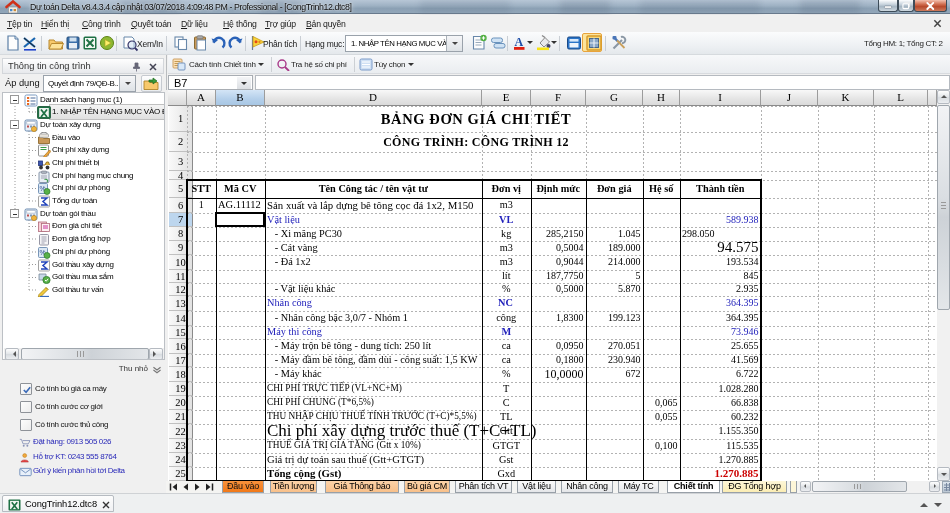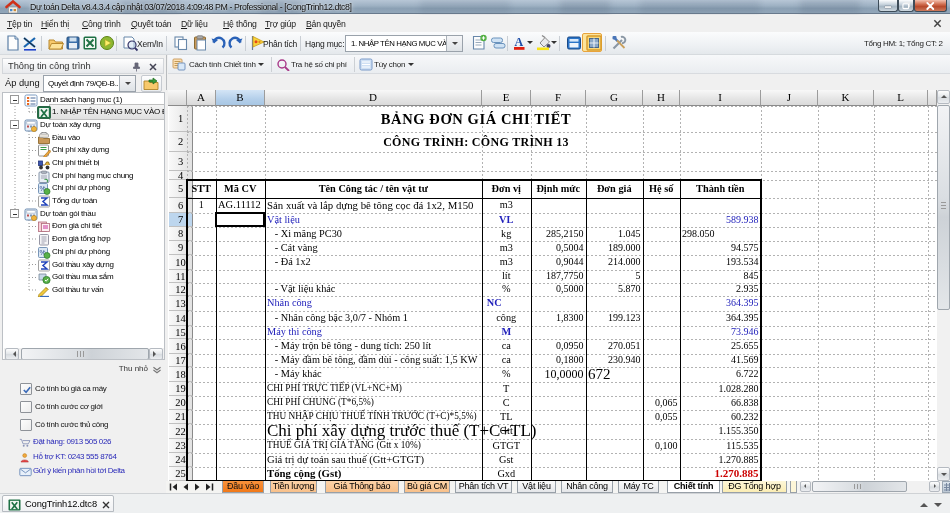--- a/index.html
+++ b/index.html
@@ -458,20 +458,27 @@
         <path d="M9 9 L13 13" stroke="#a83888" stroke-width="1.8"></path>
       </svg>
   <div class="t2lab" style="left:123px">Tra hệ số chi phí</div>
   <div class="abs" style="left:186px;top:2px;width:1px;height:15px;background:#ccd0d4"></div>
   <svg style="position:absolute;left:191px;top:3px" width="14" height="13" viewBox="0 0 14 13">
         <rect x="1" y="1" width="12" height="11" rx="1.5" fill="#cfe0f4" stroke="#7a9ac8" stroke-width="1"></rect>
         <path d="M3 4 h8 M3 6.5 h8 M3 9 h8" stroke="#fff" stroke-width="1.2"></path>
       </svg>
   <div class="t2lab" style="left:206px">Tùy chọn</div>
   <div class="striangle" style="left:240px;top:8px;border:3.5px solid transparent;border-top-color:#333"></div>
+</div>
+<div id="formulabar">
+  <div id="namebox">
+        <div class="nb">B7</div>
+        <div class="arr"></div>
+      </div>
+  <div id="fxbox"></div>
 </div>
 <div id="grid">
       <div id="gridstrip"></div>
       <div class="ch" style="left:2px;width:19px"></div>
       <div class="ch" style="left:21px;width:29px">A</div>
       <div class="ch hl" style="left:50px;width:49px">B</div>
       <div class="ch" style="left:99px;width:217px">D</div>
       <div class="ch" style="left:316px;width:49px">E</div>
       <div class="ch" style="left:365px;width:55px">F</div>
       <div class="ch" style="left:420px;width:57px">G</div>
@@ -569,21 +576,21 @@
       <div class="tlv" style="left:420px;top:90px;height:301px"></div>
       <div class="tlv" style="left:477px;top:90px;height:301px"></div>
       <div class="tlv" style="left:514px;top:90px;height:301px"></div>
       <div class="tlh" style="left:21px;width:574px;top:89px;height:2px"></div>
       <div class="tlh" style="left:21px;width:574px;top:108px"></div>
       <div class="tlh" style="left:21px;width:574px;top:390px;height:2px"></div>
       <div class="tlv" style="left:20px;top:89px;height:303px;width:2px"></div>
       <div class="tlv" style="left:594px;top:89px;height:303px;width:2px"></div>
       <div class="abs" style="left:49px;top:122px;width:50px;height:15px;border:2px solid #000"></div>
       <div class="cell" style="left:21px;top:16px;width:578px;height:26px;line-height:27px;text-align:center;font-weight:bold;font-size:14.5px;letter-spacing:.6px">BẢNG ĐƠN GIÁ CHI TIẾT</div>
-      <div class="cell" style="left:21px;top:42px;width:578px;height:20px;line-height:21px;text-align:center;font-weight:bold;font-size:12px;letter-spacing:.3px">CÔNG TRÌNH: CÔNG TRÌNH 13</div>
+      <div class="cell" style="left:21px;top:42px;width:578px;height:20px;line-height:21px;text-align:center;font-weight:bold;font-size:12px;letter-spacing:.3px">CÔNG TRÌNH: CÔNG TRÌNH 12</div>
       <div class="cell " style="left:23px;top:90px;width:24.5px;height:18px;line-height:17px;font-size:10.3px;text-align:center;font-weight:bold;">STT</div>
       <div class="cell " style="left:52px;top:90px;width:44.5px;height:18px;line-height:17px;font-size:10.3px;text-align:center;font-weight:bold;">Mã CV</div>
       <div class="cell " style="left:101px;top:90px;width:212.5px;height:18px;line-height:17px;font-size:10.3px;text-align:center;font-weight:bold;">Tên Công tác / tên vật tư</div>
       <div class="cell " style="left:318px;top:90px;width:44.5px;height:18px;line-height:17px;font-size:10.3px;text-align:center;font-weight:bold;">Đơn vị</div>
       <div class="cell " style="left:367px;top:90px;width:50.5px;height:18px;line-height:17px;font-size:10.3px;text-align:center;font-weight:bold;">Định mức</div>
       <div class="cell " style="left:422px;top:90px;width:52.5px;height:18px;line-height:17px;font-size:10.3px;text-align:center;font-weight:bold;">Đơn giá</div>
       <div class="cell " style="left:479px;top:90px;width:32.5px;height:18px;line-height:17px;font-size:10.3px;text-align:center;font-weight:bold;">Hệ số</div>
       <div class="cell " style="left:516px;top:90px;width:76.5px;height:18px;line-height:17px;font-size:10.3px;text-align:center;font-weight:bold;">Thành tiền</div>
       <div class="cell " style="left:23px;top:108px;width:24.5px;height:15px;line-height:14px;font-size:10px;text-align:center;">1</div>
       <div class="cell " style="left:52px;top:108px;width:44.5px;height:15px;line-height:14px;font-size:10.5px;">AG.11112</div>
@@ -594,37 +601,37 @@
       <div class="cell " style="left:516px;top:123px;width:76.5px;height:14px;line-height:13px;font-size:10px;text-align:right;color:#2222bb;">589.938</div>
       <div class="cell " style="left:101px;top:137px;width:212.5px;height:14px;line-height:13px;font-size:10.3px;">&nbsp;&nbsp;&nbsp;- Xi măng PC30</div>
       <div class="cell " style="left:318px;top:137px;width:44.5px;height:14px;line-height:13px;font-size:10.3px;text-align:center;">kg</div>
       <div class="cell " style="left:367px;top:137px;width:50.5px;height:14px;line-height:13px;font-size:10px;text-align:right;">285,2150</div>
       <div class="cell " style="left:422px;top:137px;width:52.5px;height:14px;line-height:13px;font-size:10px;text-align:right;">1.045</div>
       <div class="cell " style="left:516px;top:137px;width:83px;height:14px;line-height:13px;font-size:10px;text-align:left;">298.050</div>
       <div class="cell " style="left:101px;top:151px;width:212.5px;height:14px;line-height:13px;font-size:10.3px;">&nbsp;&nbsp;&nbsp;- Cát vàng</div>
       <div class="cell " style="left:318px;top:151px;width:44.5px;height:14px;line-height:13px;font-size:10.3px;text-align:center;">m3</div>
       <div class="cell " style="left:367px;top:151px;width:50.5px;height:14px;line-height:13px;font-size:10px;text-align:right;">0,5004</div>
       <div class="cell " style="left:422px;top:151px;width:52.5px;height:14px;line-height:13px;font-size:10px;text-align:right;">189.000</div>
-      <div class="cell " style="left:516px;top:151px;width:76.5px;height:14px;line-height:13px;font-size:10px;text-align:right;">94.575</div>
+      <div class="cell " style="left:516px;top:151px;width:76.5px;height:14px;line-height:13px;font-size:15px;text-align:right;">94.575</div>
       <div class="cell " style="left:101px;top:165px;width:212.5px;height:15px;line-height:14px;font-size:10.3px;">&nbsp;&nbsp;&nbsp;- Đá 1x2</div>
       <div class="cell " style="left:318px;top:165px;width:44.5px;height:15px;line-height:14px;font-size:10.3px;text-align:center;">m3</div>
       <div class="cell " style="left:367px;top:165px;width:50.5px;height:15px;line-height:14px;font-size:10px;text-align:right;">0,9044</div>
       <div class="cell " style="left:422px;top:165px;width:52.5px;height:15px;line-height:14px;font-size:10px;text-align:right;">214.000</div>
       <div class="cell " style="left:516px;top:165px;width:76.5px;height:15px;line-height:14px;font-size:10px;text-align:right;">193.534</div>
       <div class="cell " style="left:318px;top:180px;width:44.5px;height:13px;line-height:12px;font-size:10.3px;text-align:center;">lít</div>
       <div class="cell " style="left:367px;top:180px;width:50.5px;height:13px;line-height:12px;font-size:10px;text-align:right;">187,7750</div>
       <div class="cell " style="left:422px;top:180px;width:52.5px;height:13px;line-height:12px;font-size:10px;text-align:right;">5</div>
       <div class="cell " style="left:516px;top:180px;width:76.5px;height:13px;line-height:12px;font-size:10px;text-align:right;">845</div>
       <div class="cell " style="left:101px;top:193px;width:212.5px;height:13px;line-height:12px;font-size:10.3px;">&nbsp;&nbsp;&nbsp;- Vật liệu khác</div>
       <div class="cell " style="left:318px;top:193px;width:44.5px;height:13px;line-height:12px;font-size:10.3px;text-align:center;">%</div>
       <div class="cell " style="left:367px;top:193px;width:50.5px;height:13px;line-height:12px;font-size:10px;text-align:right;">0,5000</div>
       <div class="cell " style="left:422px;top:193px;width:52.5px;height:13px;line-height:12px;font-size:10px;text-align:right;">5.870</div>
       <div class="cell " style="left:516px;top:193px;width:76.5px;height:13px;line-height:12px;font-size:10px;text-align:right;">2.935</div>
       <div class="cell " style="left:101px;top:206px;width:212.5px;height:15px;line-height:14px;font-size:10.3px;color:#2222bb;">Nhân công</div>
-      <div class="cell " style="left:306px;top:206px;width:44.5px;height:15px;line-height:14px;font-size:10.3px;text-align:center;font-weight:bold;color:#2222bb;">NC</div>
+      <div class="cell " style="left:332px;top:206px;width:44.5px;height:15px;line-height:14px;font-size:10.3px;font-weight:bold;color:#2222bb;">NC</div>
       <div class="cell " style="left:516px;top:206px;width:76.5px;height:15px;line-height:14px;font-size:10px;text-align:right;color:#2222bb;">364.395</div>
       <div class="cell " style="left:101px;top:221px;width:212.5px;height:15px;line-height:14px;font-size:10.3px;">&nbsp;&nbsp;&nbsp;- Nhân công bậc 3,0/7 - Nhóm 1</div>
       <div class="cell " style="left:318px;top:221px;width:44.5px;height:15px;line-height:14px;font-size:10.3px;text-align:center;">công</div>
       <div class="cell " style="left:367px;top:221px;width:50.5px;height:15px;line-height:14px;font-size:10px;text-align:right;">1,8300</div>
       <div class="cell " style="left:422px;top:221px;width:52.5px;height:15px;line-height:14px;font-size:10px;text-align:right;">199.123</div>
       <div class="cell " style="left:516px;top:221px;width:76.5px;height:15px;line-height:14px;font-size:10px;text-align:right;">364.395</div>
       <div class="cell " style="left:101px;top:236px;width:212.5px;height:13px;line-height:12px;font-size:10.3px;color:#2222bb;">Máy thi công</div>
       <div class="cell " style="left:318px;top:236px;width:44.5px;height:13px;line-height:12px;font-size:10.3px;text-align:center;font-weight:bold;color:#2222bb;">M</div>
       <div class="cell " style="left:516px;top:236px;width:76.5px;height:13px;line-height:12px;font-size:10px;text-align:right;color:#2222bb;">73.946</div>
       <div class="cell " style="left:101px;top:249px;width:212.5px;height:15px;line-height:14px;font-size:10.3px;">&nbsp;&nbsp;&nbsp;- Máy trộn bê tông - dung tích: 250 lít</div>
@@ -633,21 +640,21 @@
       <div class="cell " style="left:422px;top:249px;width:52.5px;height:15px;line-height:14px;font-size:10px;text-align:right;">270.051</div>
       <div class="cell " style="left:516px;top:249px;width:76.5px;height:15px;line-height:14px;font-size:10px;text-align:right;">25.655</div>
       <div class="cell " style="left:101px;top:264px;width:212.5px;height:13px;line-height:12px;font-size:10.3px;">&nbsp;&nbsp;&nbsp;- Máy đầm bê tông, đầm dùi - công suất: 1,5 KW</div>
       <div class="cell " style="left:318px;top:264px;width:44.5px;height:13px;line-height:12px;font-size:10.3px;text-align:center;">ca</div>
       <div class="cell " style="left:367px;top:264px;width:50.5px;height:13px;line-height:12px;font-size:10px;text-align:right;">0,1800</div>
       <div class="cell " style="left:422px;top:264px;width:52.5px;height:13px;line-height:12px;font-size:10px;text-align:right;">230.940</div>
       <div class="cell " style="left:516px;top:264px;width:76.5px;height:13px;line-height:12px;font-size:10px;text-align:right;">41.569</div>
       <div class="cell " style="left:101px;top:277px;width:212.5px;height:15px;line-height:14px;font-size:10.3px;">&nbsp;&nbsp;&nbsp;- Máy khác</div>
       <div class="cell " style="left:318px;top:277px;width:44.5px;height:15px;line-height:14px;font-size:10.3px;text-align:center;">%</div>
       <div class="cell " style="left:367px;top:277px;width:50.5px;height:15px;line-height:14px;font-size:12px;text-align:right;">10,0000</div>
-      <div class="cell " style="left:422px;top:277px;width:52.5px;height:15px;line-height:14px;font-size:15px;text-align:left;">672</div>
+      <div class="cell " style="left:422px;top:277px;width:52.5px;height:15px;line-height:14px;font-size:10px;text-align:right;">672</div>
       <div class="cell " style="left:516px;top:277px;width:76.5px;height:15px;line-height:14px;font-size:10px;text-align:right;">6.722</div>
       <div class="cell " style="left:101px;top:292px;width:212.5px;height:14px;line-height:13px;font-size:9.3px;">CHI PHÍ TRỰC TIẾP (VL+NC+M)</div>
       <div class="cell " style="left:318px;top:292px;width:44.5px;height:14px;line-height:13px;font-size:10.3px;text-align:center;">T</div>
       <div class="cell " style="left:516px;top:292px;width:76.5px;height:14px;line-height:13px;font-size:10px;text-align:right;">1.028.280</div>
       <div class="cell " style="left:101px;top:306px;width:212.5px;height:14px;line-height:13px;font-size:9.3px;">CHI PHÍ CHUNG (T*6,5%)</div>
       <div class="cell " style="left:318px;top:306px;width:44.5px;height:14px;line-height:13px;font-size:10.3px;text-align:center;">C</div>
       <div class="cell " style="left:479px;top:306px;width:32.5px;height:14px;line-height:13px;font-size:10px;text-align:right;">0,065</div>
       <div class="cell " style="left:516px;top:306px;width:76.5px;height:14px;line-height:13px;font-size:10px;text-align:right;">66.838</div>
       <div class="cell " style="left:101px;top:320px;width:212.5px;height:14px;line-height:13px;font-size:9.3px;">THU NHẬP CHỊU THUẾ TÍNH TRƯỚC (T+C)*5,5%)</div>
       <div class="cell " style="left:318px;top:320px;width:44.5px;height:14px;line-height:13px;font-size:10.3px;text-align:center;">TL</div>

